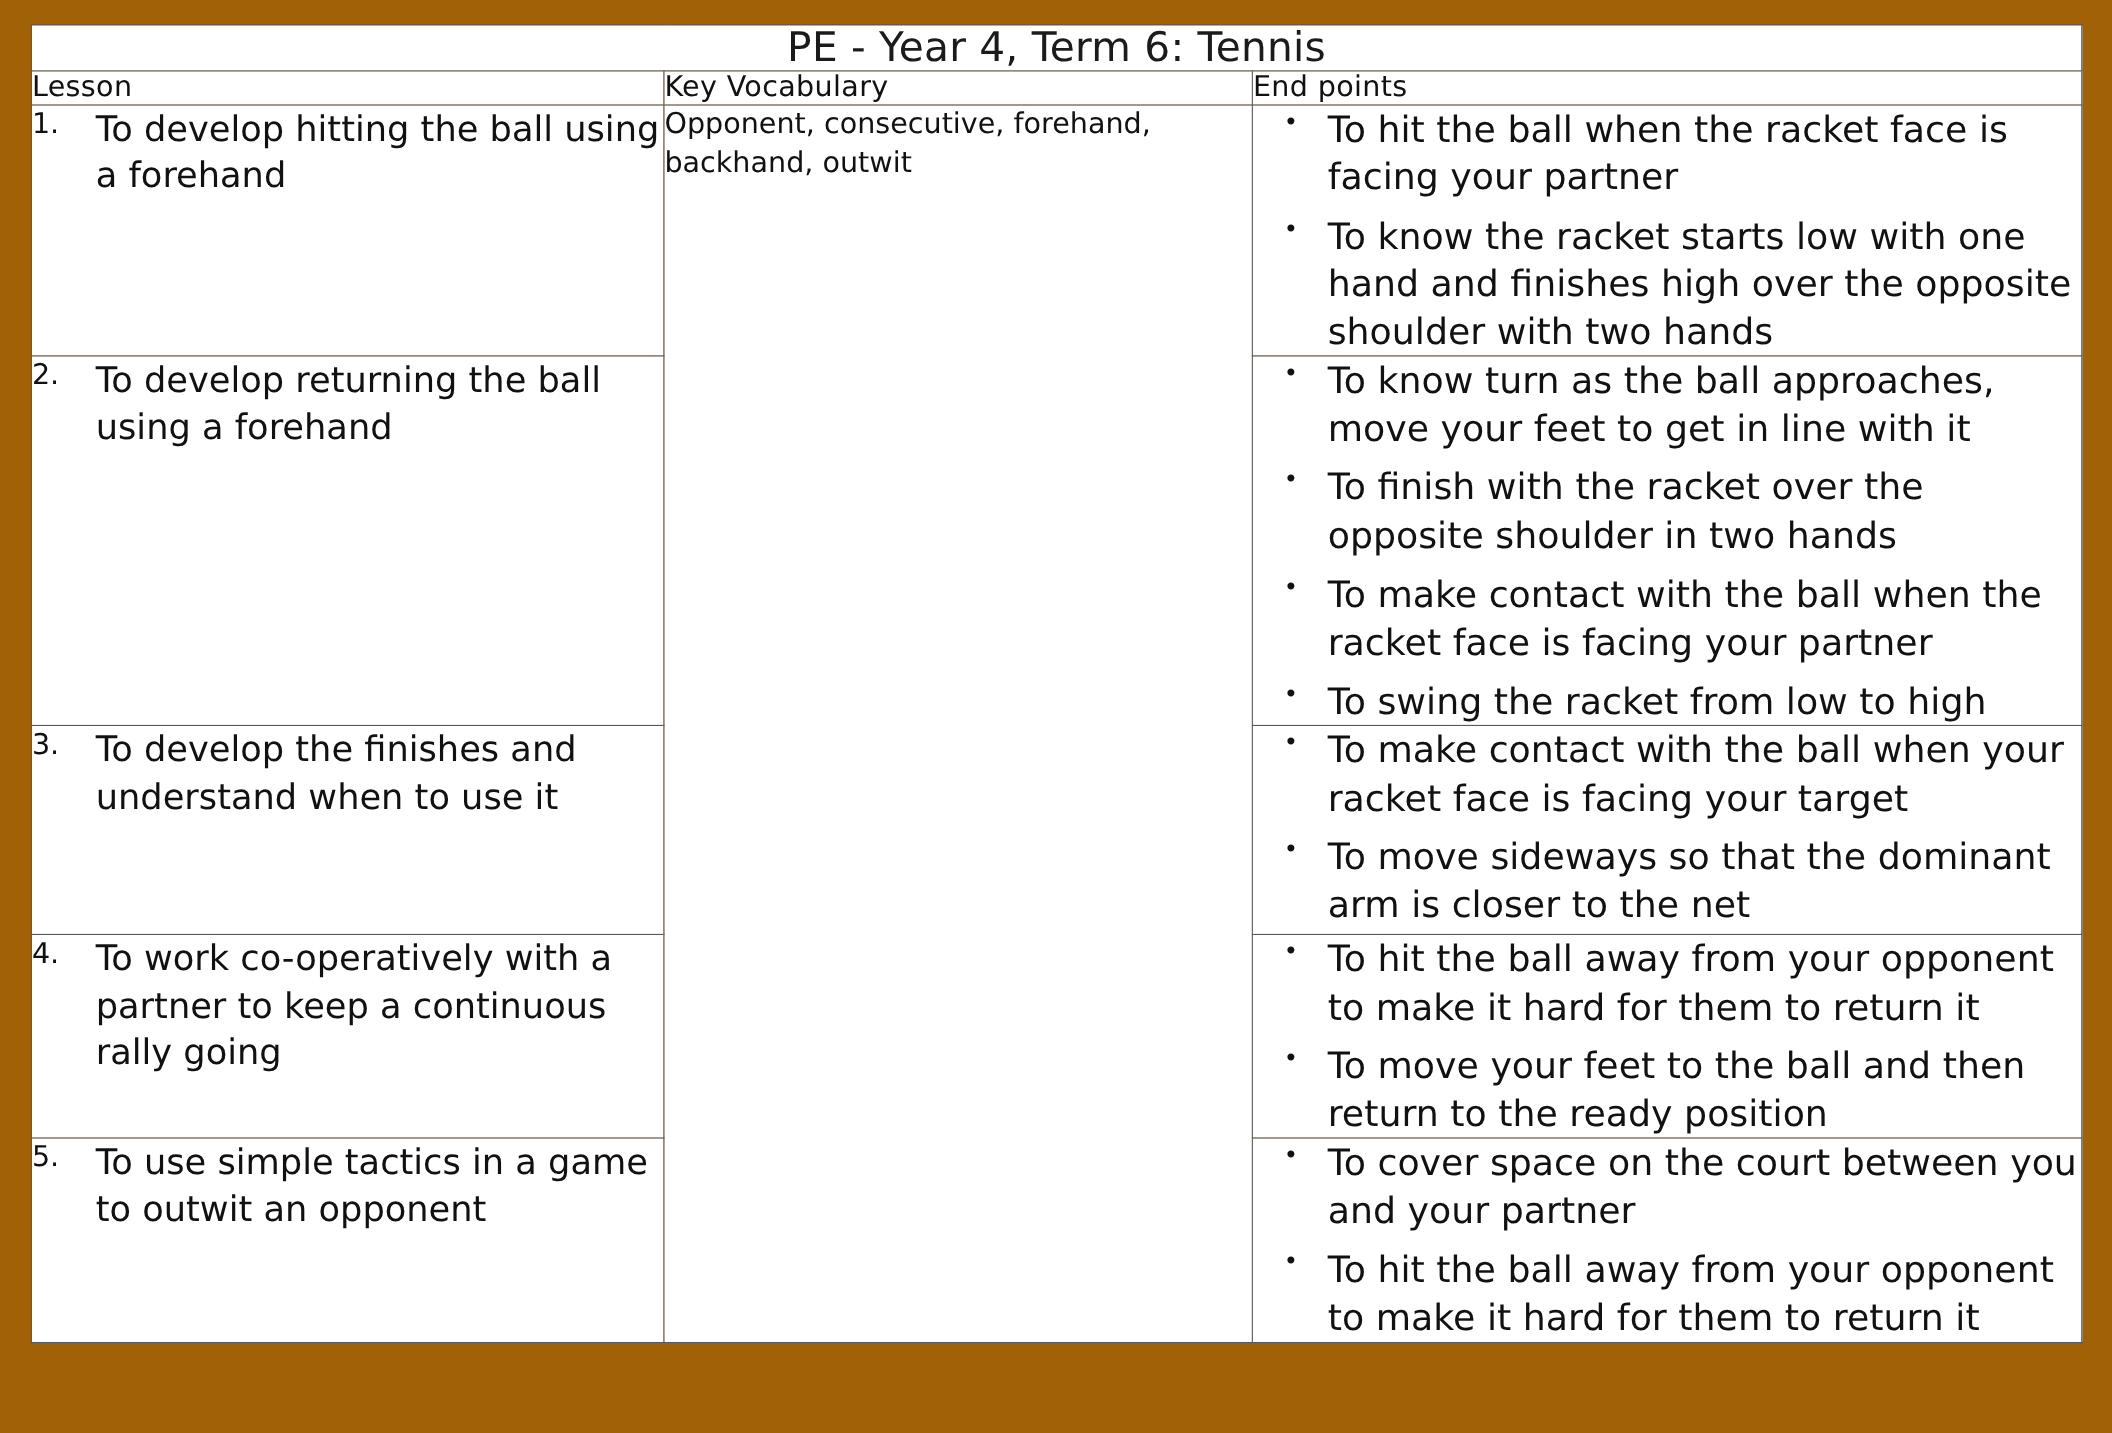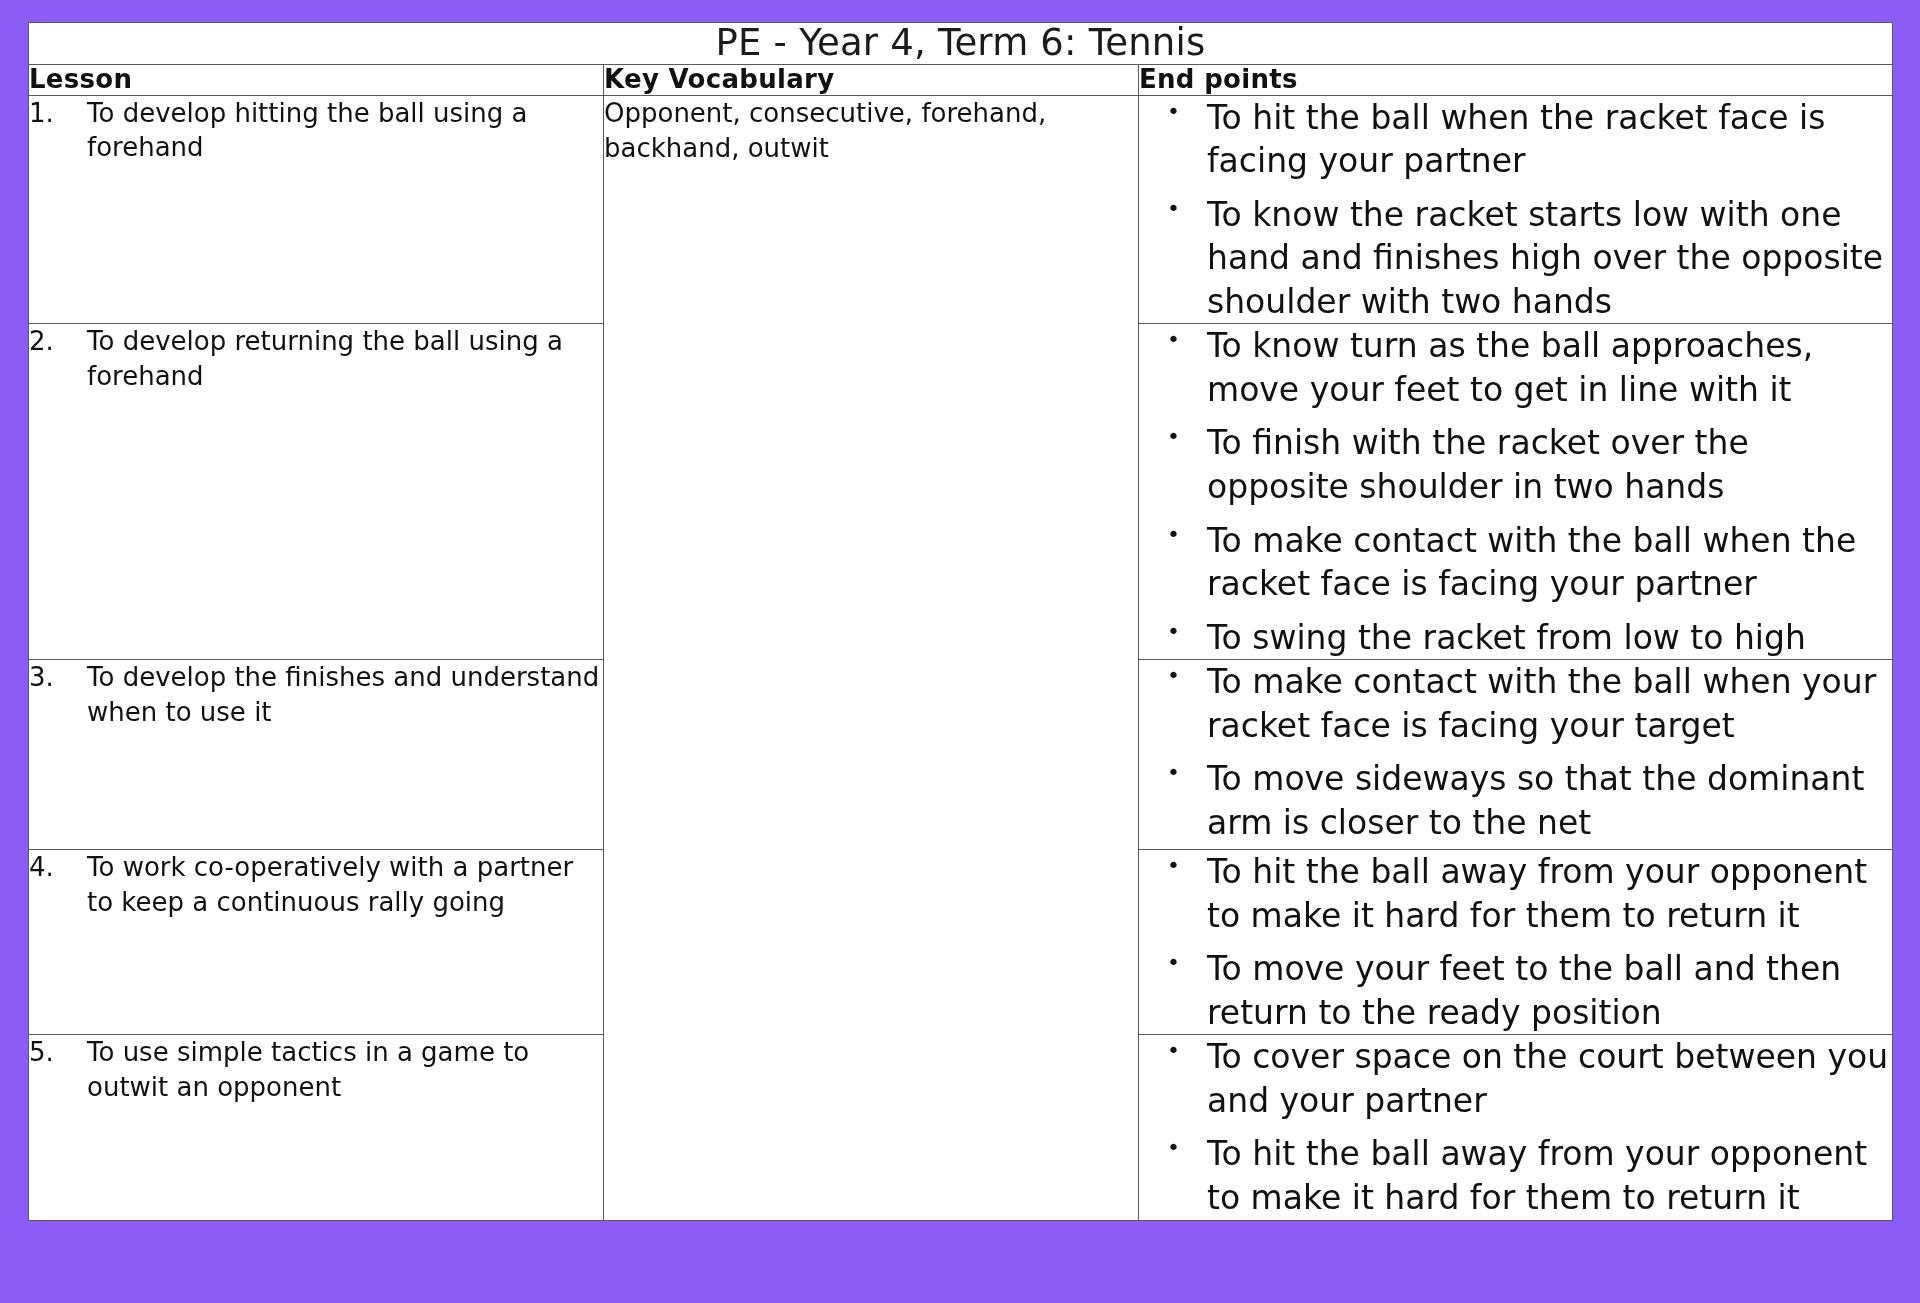--- a/index.html
+++ b/index.html
@@ -11,21 +11,21 @@
     width: 1920px;
     height: 1303px;
     font-family: "DejaVu Sans", sans-serif;
     overflow: hidden;
   }
 
   .page {
     position: relative;
     width: 1920px;
     height: 1303px;
-    background: #8b5cf6;
+    background: #a16207;
     box-sizing: border-box;
     padding: 22px 28px 0 28px;
   }
 
   .doc-table {
     width: 1864px;
     border-collapse: collapse;
     table-layout: fixed;
     border: 1.5px solid #2f2f2f;
   }
@@ -54,21 +54,21 @@
     white-space: nowrap;
   }
 
   
   .col-head {
     text-align: left;
     padding: 10px 14px 12px 14px;
   }
   .col-head-text {
     font-size: 26px;
-    font-weight: bold;
+    font-weight: normal;
     color: #111111;
     letter-spacing: 0.3px;
     line-height: 1.15;
   }
 
   
   .col-lesson   { width: 575px; }
   .col-vocab    { width: 535px; }
   .col-end      { width: 754px; }
 
@@ -82,21 +82,21 @@
   }
   .lesson-num {
     flex: 0 0 auto;
     width: 58px;
     font-size: 26px;
     line-height: 1.33;
     color: #111111;
   }
   .lesson-text {
     flex: 1 1 auto;
-    font-size: 26px;
+    font-size: 32px;
     line-height: 1.33;
     color: #111111;
   }
 
   
   .vocab-cell {
     padding: 0 18px;
     vertical-align: middle;
     margin-top: 27px;
   }

